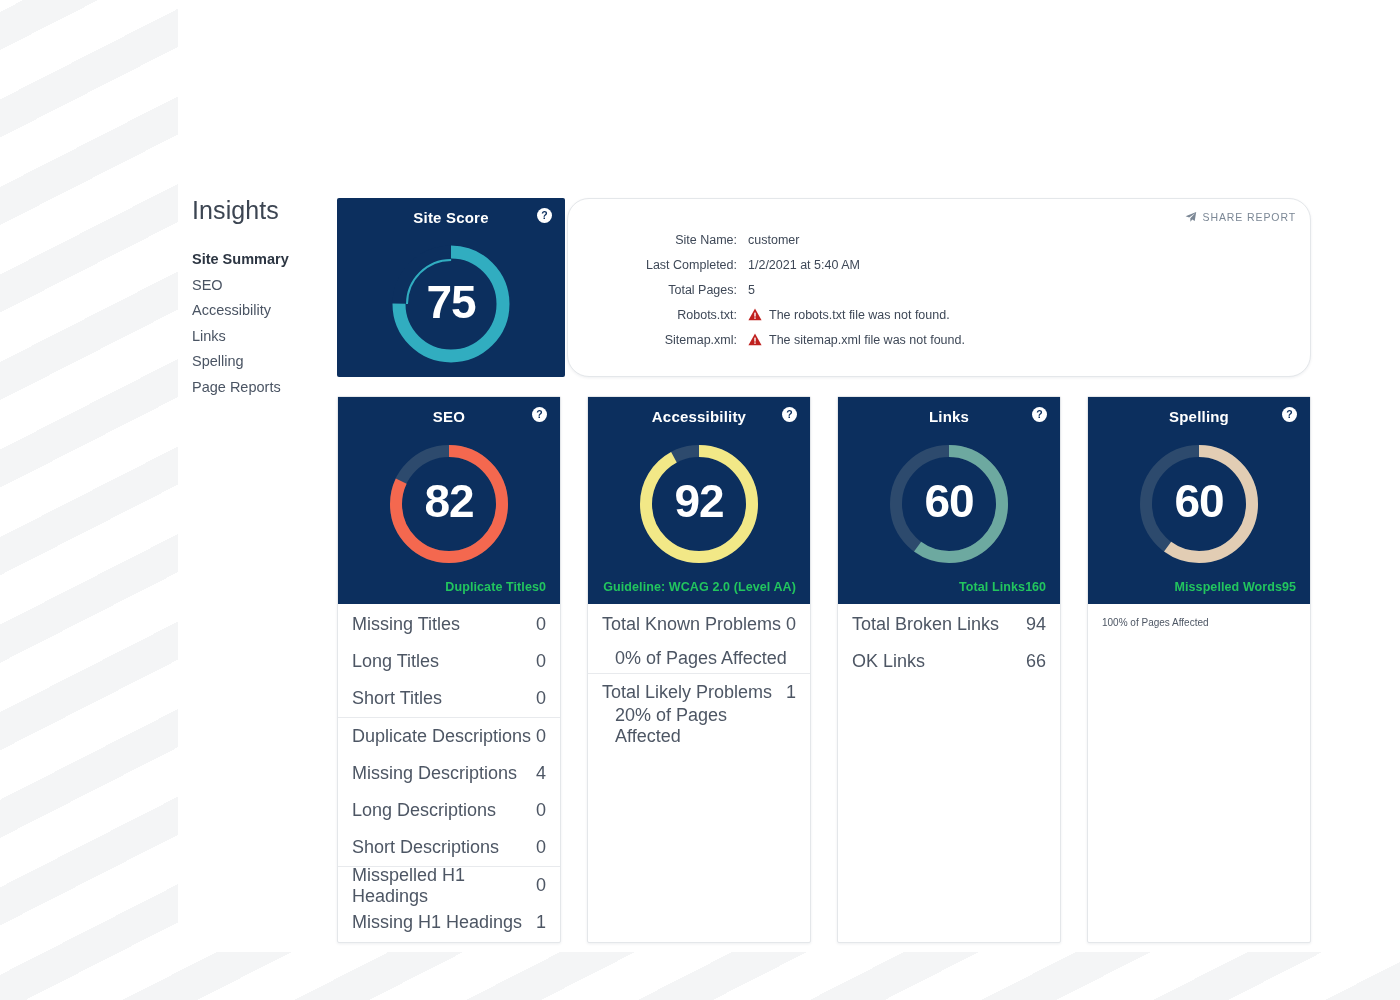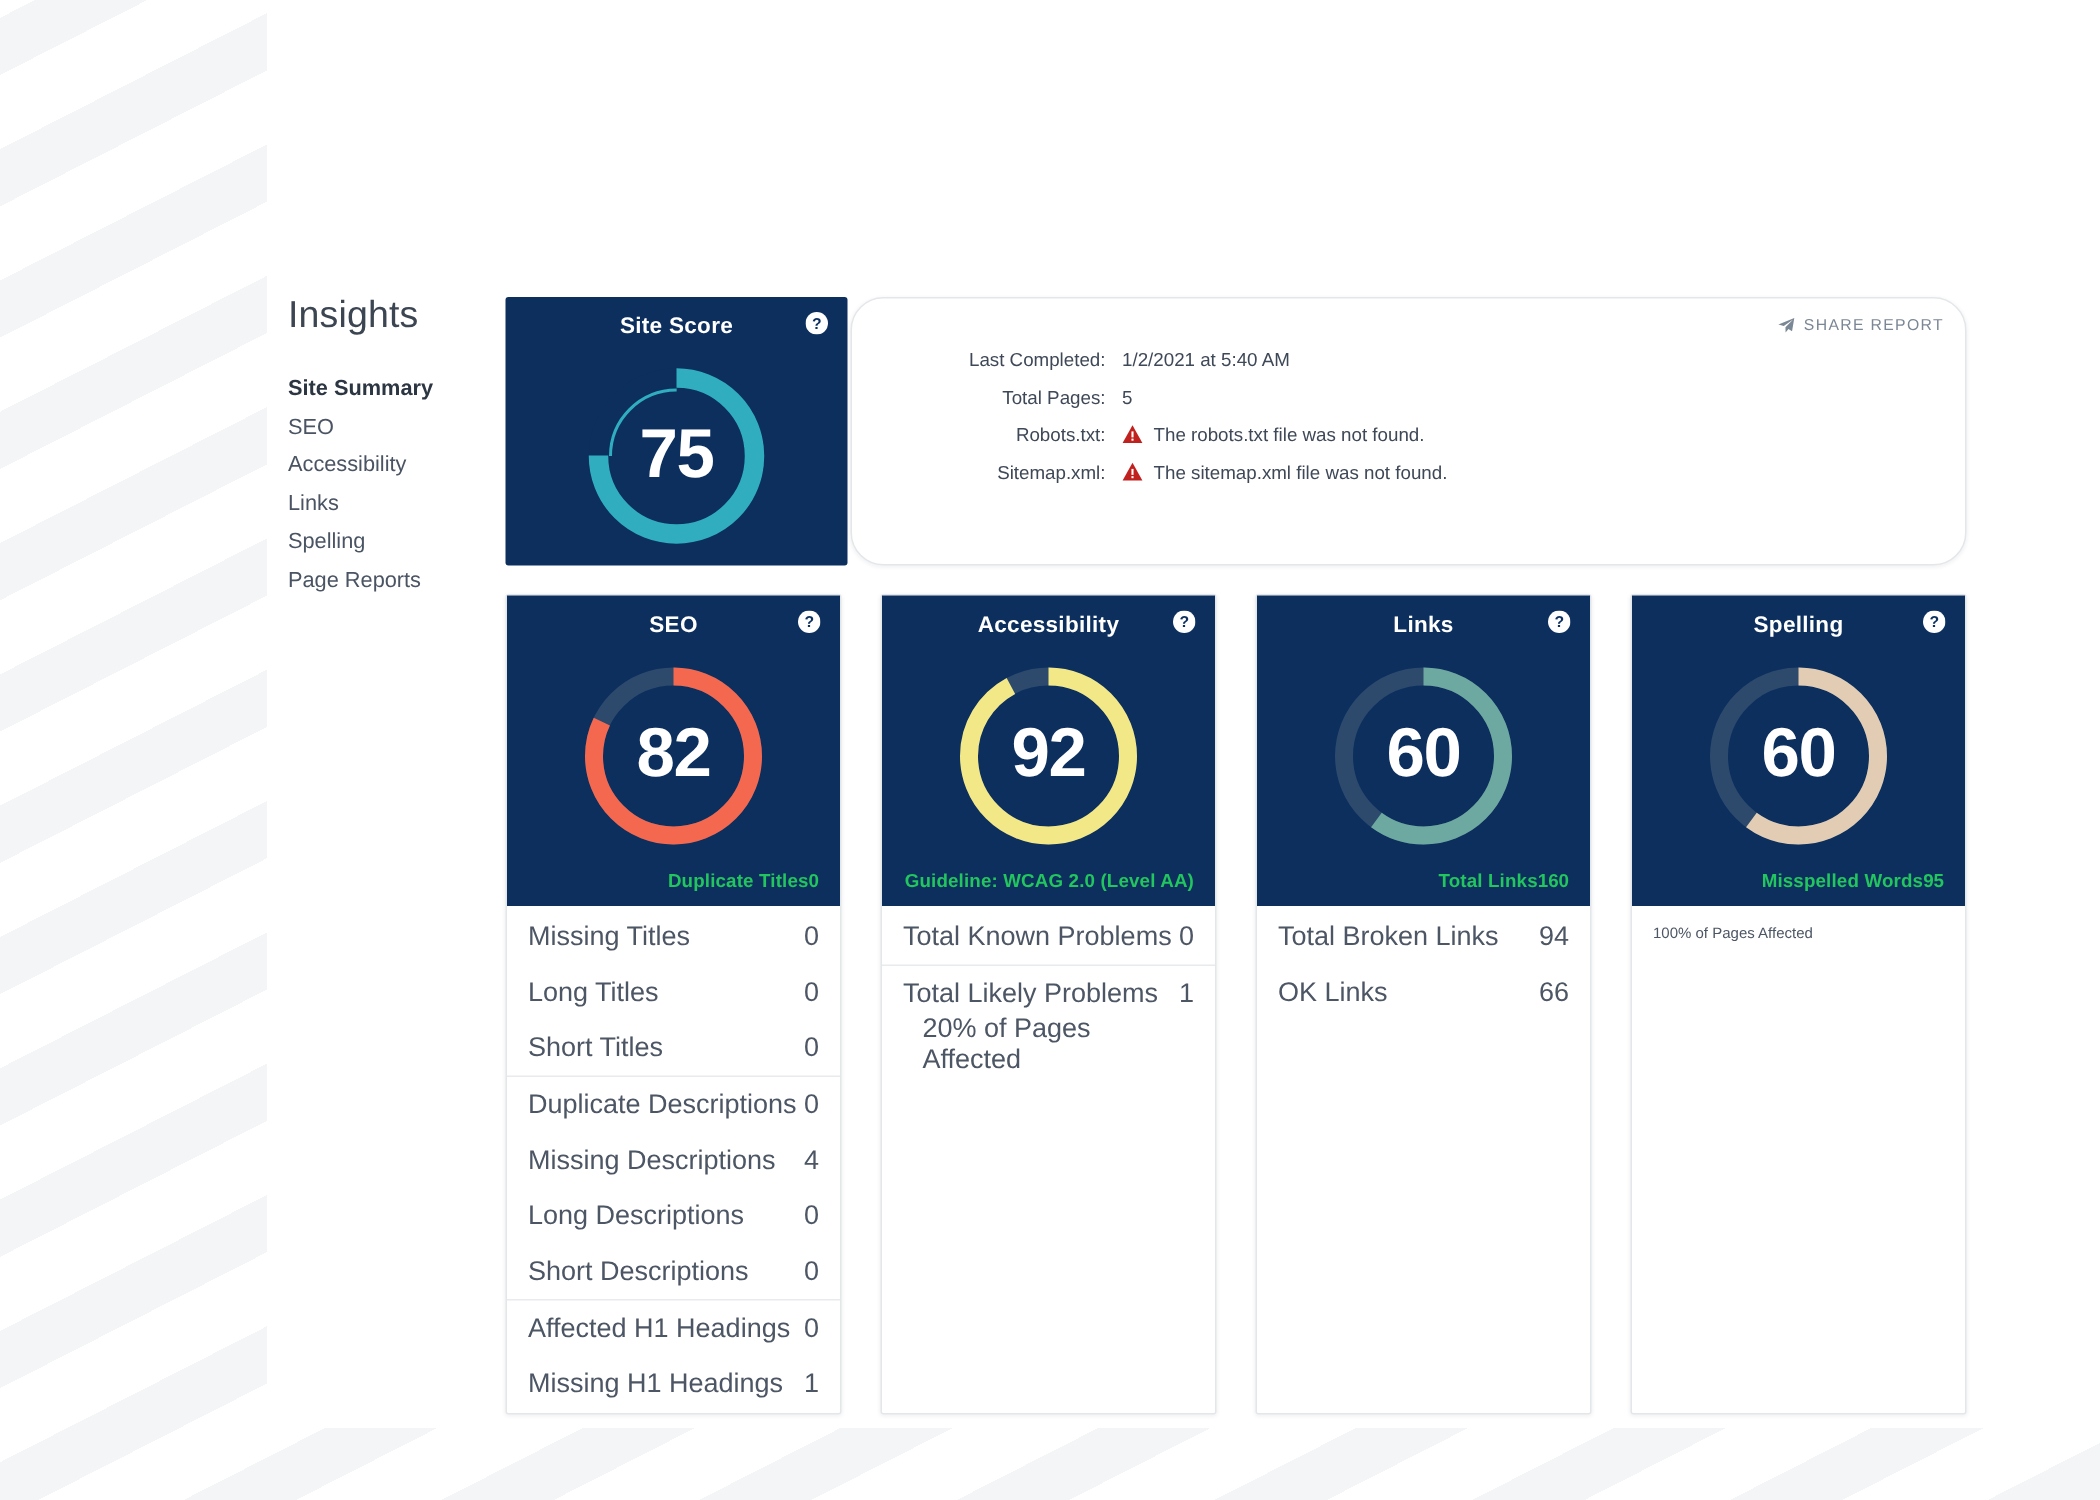--- a/index.html
+++ b/index.html
@@ -280,20 +280,26 @@
   <div class="card" id="info-card">
     <div id="share-report">
       <span>
         <svg class="plane-icon" width="12" height="12" viewBox="0 0 12 12">
           <path d="M11.2 1L0.6 5.3l3.6 1.1L10.4 2 5.3 7.2l0.1 3.5 1.9-2.3 2.4 1.5z" fill="#7b8795"></path>
         </svg>
       </span>
       <span class="label">SHARE REPORT</span>
     </div>
     <div class="info-rows" id="info-rows">
+        <div class="info-row">
+          <div class="k">Site Name:</div>
+          <div class="v">
+            <span>customer</span>
+          </div>
+        </div>
         <div class="info-row">
           <div class="k">Last Completed:</div>
           <div class="v">
             <span>1/2/2021 at 5:40 AM</span>
           </div>
         </div>
         <div class="info-row">
           <div class="k">Total Pages:</div>
           <div class="v">
             <span>5</span>
@@ -379,21 +385,21 @@
             <span>Long Descriptions</span>
             <span>0</span>
           </div>
           <div class="list-row">
             <span>Short Descriptions</span>
             <span>0</span>
           </div>
         </div>
         <div class="list-group">
           <div class="list-row">
-            <span>Affected H1 Headings</span>
+            <span>Misspelled H1 Headings</span>
             <span>0</span>
           </div>
           <div class="list-row">
             <span>Missing H1 Headings</span>
             <span>1</span>
           </div>
         </div>
       </div>
   </div>
 
@@ -419,20 +425,24 @@
         <span class="f-label">Guideline: WCAG 2.0 (Level AA)</span>
         <span class="f-value"></span>
       </div>
     </div>
     <div class="metric-list" id="access-list">
         <div class="list-group">
           <div class="list-row">
             <span>Total Known Problems</span>
             <span>0</span>
           </div>
+          <div class="list-row sub">
+            <span>0% of Pages Affected</span>
+            <span></span>
+          </div>
         </div>
         <div class="list-group">
           <div class="list-row">
             <span>Total Likely Problems</span>
             <span>1</span>
           </div>
           <div class="list-row sub">
             <span>20% of Pages Affected</span>
             <span></span>
           </div>

